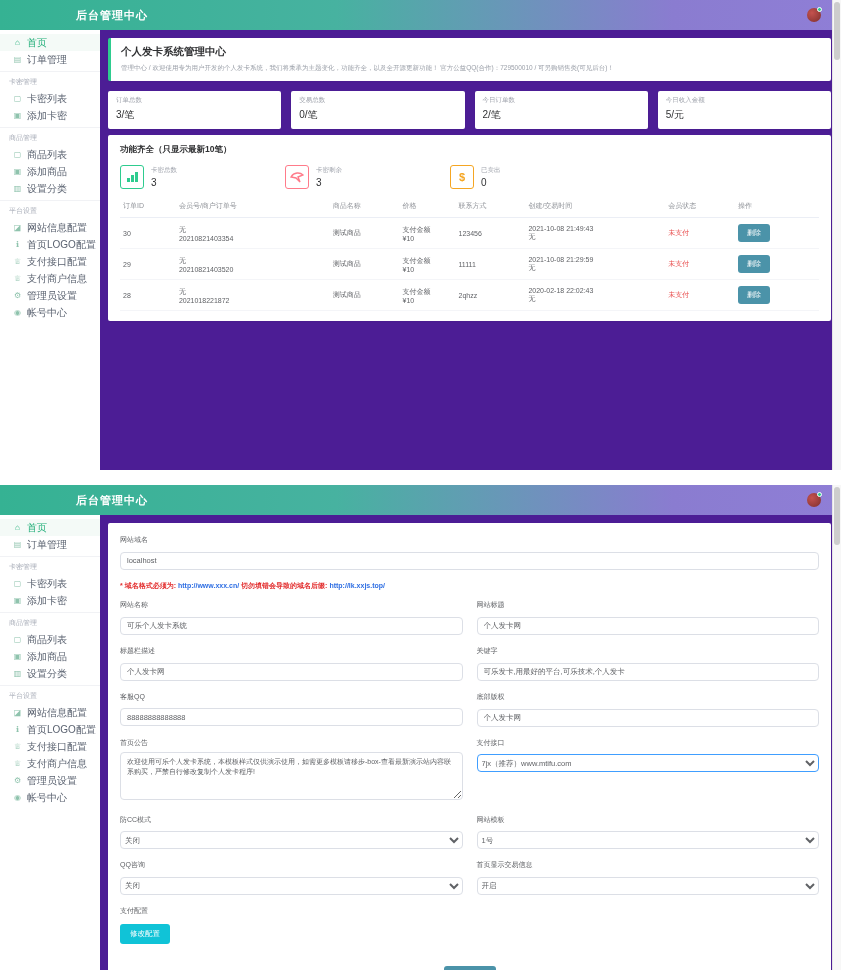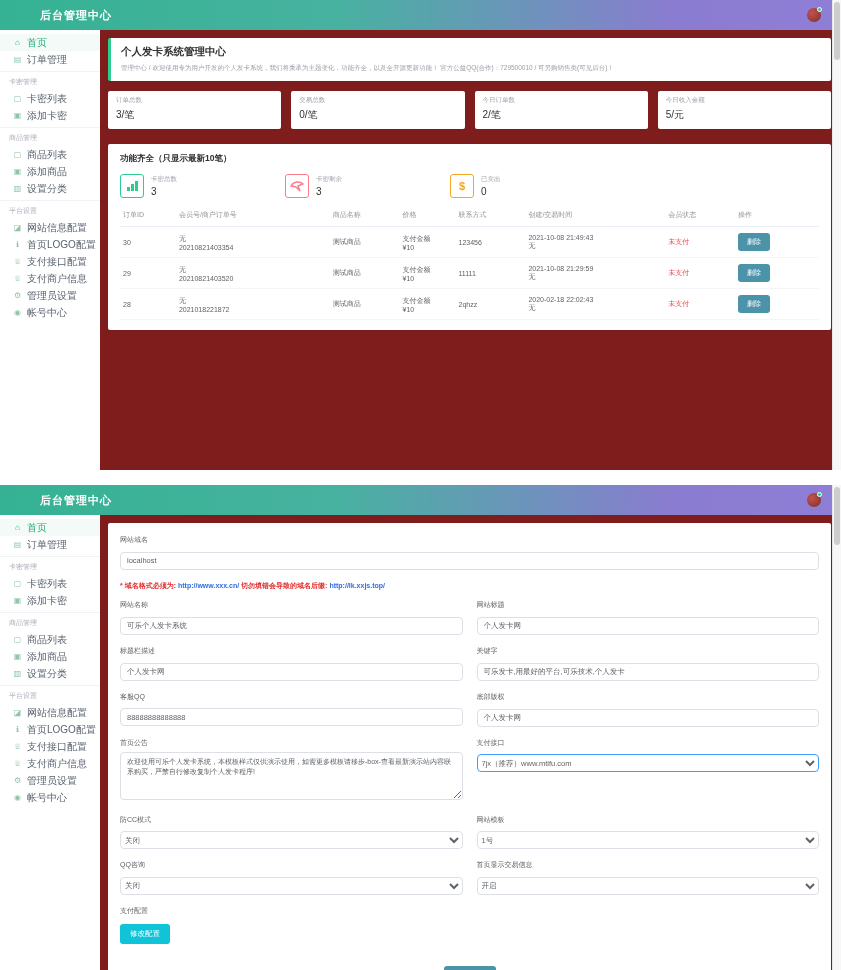--- a/index.html
+++ b/index.html
@@ -7,48 +7,48 @@
   body { height:970px; overflow:hidden; }
 
   .screen { position:relative; width:841px; background:#fff; overflow:hidden; }
   #screen1 { height:470px; }
   .gap { height:15px; background:#fff; }
   #screen2 { height:485px; }
 
   
   .topbar { height:30px; background:linear-gradient(to right,#35b293 0%,#47b2a0 40%,#8a7cd0 80%,#8f7ed6 100%);
             display:flex; align-items:center; padding:0 20px 0 40px; position:relative; }
-  .topbar-title { color:#fff; font-size:11px; font-weight:bold; letter-spacing:1px; }
+  .topbar-title { color:#fff; font-size:11px; font-weight:bold; letter-spacing:1px;margin-left:36px; }
   .avatar { position:absolute; right:20px; top:8px; width:14px; height:14px; border-radius:50%;
             background:radial-gradient(circle at 35% 35%, #c4524e, #7e2f2c); }
   .avatar-badge { position:absolute; right:-1px; top:-1px; width:5px; height:5px; border-radius:50%; background:#2ecc8f; border:1px solid #fff; }
 
   .bodyrow { display:flex; height:calc(100% - 30px); }
 
   
   .sidebar { width:100px; background:#fff; padding-top:4px; flex:none; }
   .menu-item { height:17px; display:flex; align-items:center; gap:5px; padding-left:13px; cursor:pointer; }
   .menu-item .mi { font-size:8px; color:#8fc3ad; width:9px; text-align:center; flex:none; }
   .menu-item .ml { font-size:10px; color:#5a6270; white-space:nowrap; }
   .menu-item.active { background:#f4faf7; }
   .menu-item.active .ml { color:#26b07c; }
   .menu-item.active .mi { color:#26b07c; }
   .menu-header { font-size:7px; color:#a8adb8; padding:5px 0 3px 9px; border-top:1px solid #f1f2f5; margin-top:3px; }
 
   
-  .main { flex:1; background:#7f1d1d; padding:8px 10px 8px 8px; overflow:hidden; }
+  .main { flex:1; background:#4c1d95; padding:8px 10px 8px 8px; overflow:hidden; }
 
   
   .welcome { background:#fff; border-left:3px solid #2ecc8f; border-radius:2px; padding:7px 10px 8px;
              margin-bottom:10px; box-shadow:0 1px 2px rgba(0,0,0,.04); }
   .welcome-title { font-size:10.5px; font-weight:bold; color:#303133; margin-bottom:5px; }
   .welcome-sub { font-size:6.5px; color:#9a9fa8; white-space:nowrap; overflow:hidden; }
 
   
-  .stats-row { display:flex; gap:10px; margin-bottom:15px; }
+  .stats-row { display:flex; gap:10px; margin-bottom:6px; }
   .stat-card { flex:1; background:#fff; border-radius:2px; padding:5px 8px 7px; box-shadow:0 1px 2px rgba(0,0,0,.04); }
   .stat-label { font-size:6.5px; color:#a0a4ad; margin-bottom:3px; }
   .stat-value { font-size:10px; color:#303133; }
 
   
   .orders-card { background:#fff; border-radius:2px; padding:9px 12px 10px; box-shadow:0 1px 2px rgba(0,0,0,.04); }
   .orders-title { font-size:8.5px; font-weight:bold; color:#303133; margin-bottom:9px; }
   .mini-stats { display:flex; gap:60px; margin-bottom:6px; }
   .mini-stat { display:flex; align-items:center; gap:7px; width:105px; }
   .mini-icon { width:24px; height:24px; border:1px solid; border-radius:3px; display:flex; align-items:center; justify-content:center; background:#fff; flex:none; }

